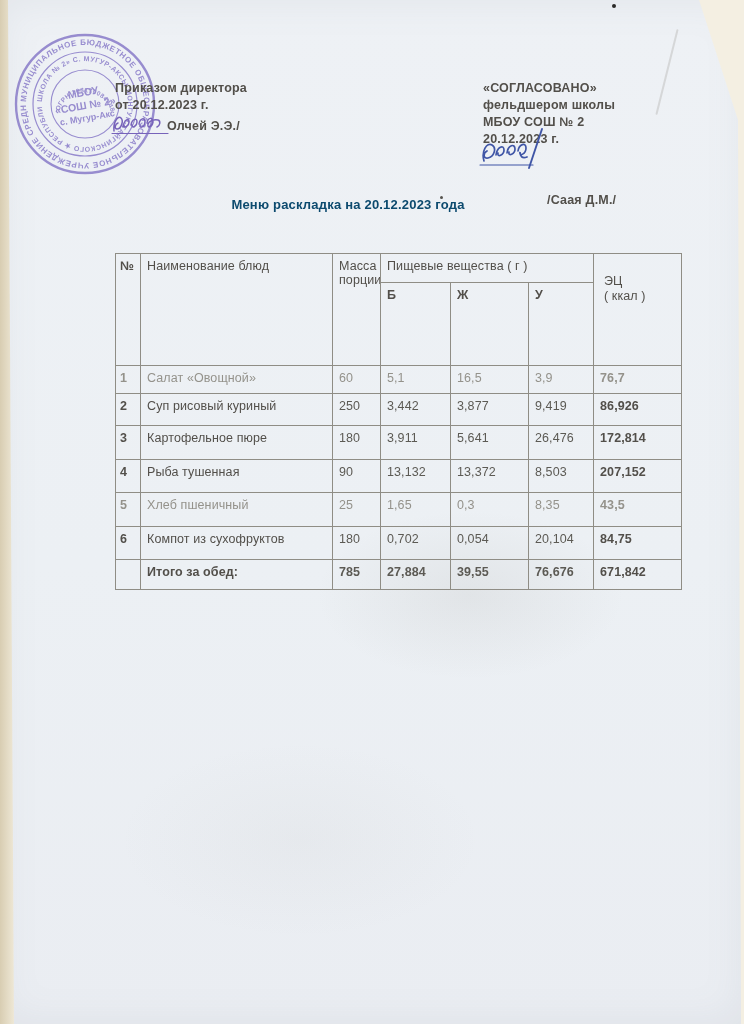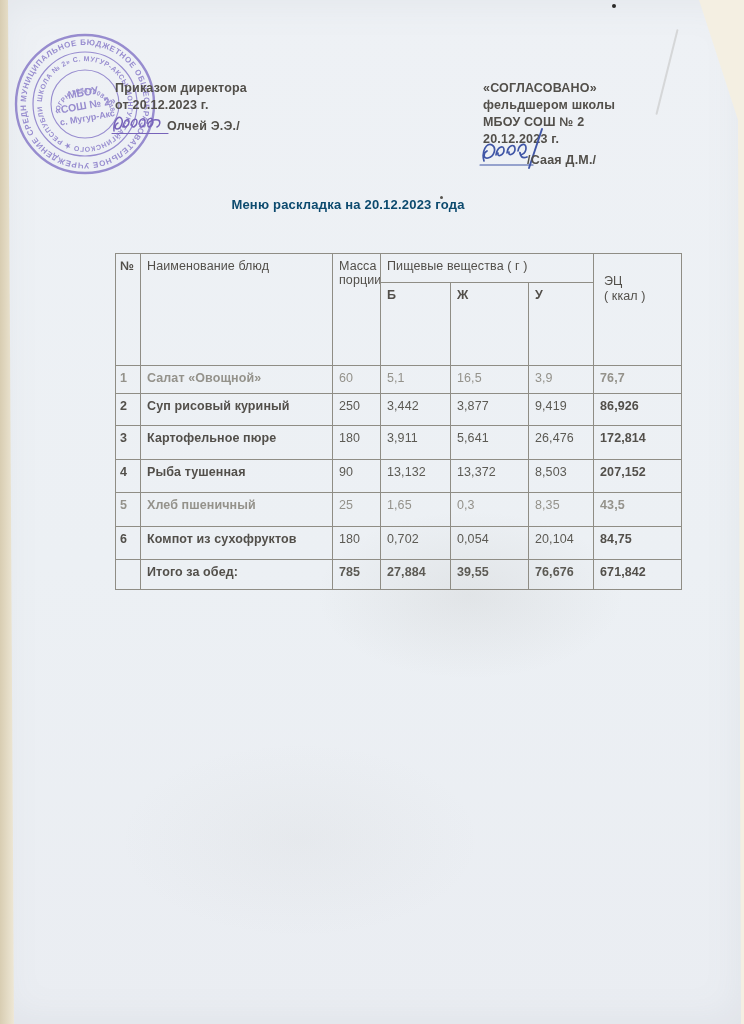--- a/index.html
+++ b/index.html
@@ -30,21 +30,21 @@
 
   .block{
     position:absolute;font-size:12.5px;font-weight:700;color:#524f4a;
     line-height:17px;letter-spacing:.2px;
   }
   .block-left{left:115px;top:80px;width:220px;}
   .block-right{left:483px;top:80px;width:220px;}
   .sig-row{position:relative;height:26px;}
   .sig-label{position:absolute;top:4px;font-weight:700;color:#524f4a;}
   .sig-label-left{left:52px;text-align:center;}
-  .sig-label-right{left:44px;}
+  .sig-label-right{left:64px;margin-top:40px;}
   .sig-svg-left{position:absolute;left:-4px;top:-4px;}
   .sig-svg-right{position:absolute;left:-4px;top:-22px;}
 
   .doc-title{
     position:absolute;left:115px;top:197px;width:466px;
     text-align:center;font-size:13px;font-weight:700;color:#0c4a6e;letter-spacing:.2px;
   }
 
   .stamp{position:absolute;left:13px;top:32px;opacity:.82;}
   .stamp text{font-family:"Liberation Sans",sans-serif;}
@@ -55,21 +55,21 @@
     font-size:12.5px;color:#524f4a;
   }
   .menu-table td{
     border:1px solid #8f8d85;vertical-align:top;
     padding:5px 6px;overflow:hidden;letter-spacing:.1px;
   }
   .menu-table .hrow1 td{height:18px;font-weight:400;}
   .menu-table .hrow2 td{height:72px;font-weight:700;}
   .menu-table td.c-ec-h{padding-top:20px;padding-left:10px;line-height:15px;}
   .menu-table td.c-num{padding-left:4px;font-weight:700;}
-  .menu-table td.c-name{font-weight:700;}
+  .menu-table td.c-name{font-weight:400;}
   .menu-table td.c-mass,.menu-table td.c-b,.menu-table td.c-zh,.menu-table td.c-u{font-weight:400;color:#5c5a54;}
   .menu-table td.c-ec{font-weight:700;}
   .menu-table tr.dr1{height:28px}.menu-table tr.dr2{height:32px}.menu-table tr.dr3{height:34px}
   .menu-table tr.dr4{height:33px}.menu-table tr.dr5{height:34px}.menu-table tr.dr6{height:33px}
   .menu-table tr.total-row{height:30px}
   .menu-table tr.faded td{color:#94928b;}
   .menu-table tr.total-row td{font-weight:700;}
 </style>
 </head>
 <body>

